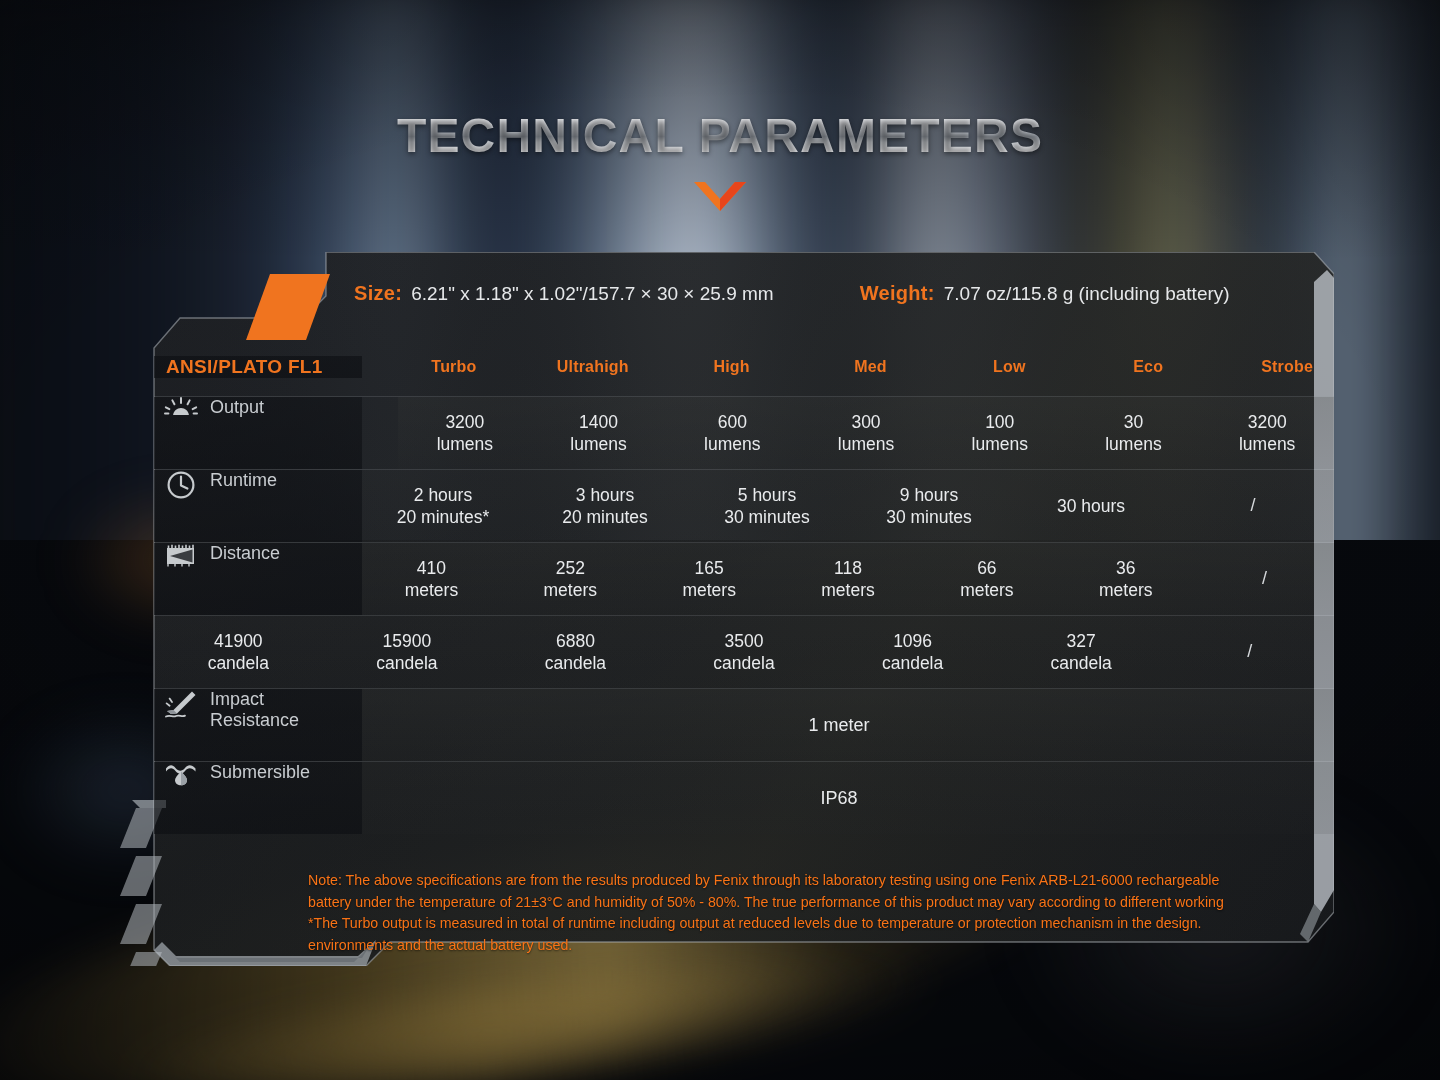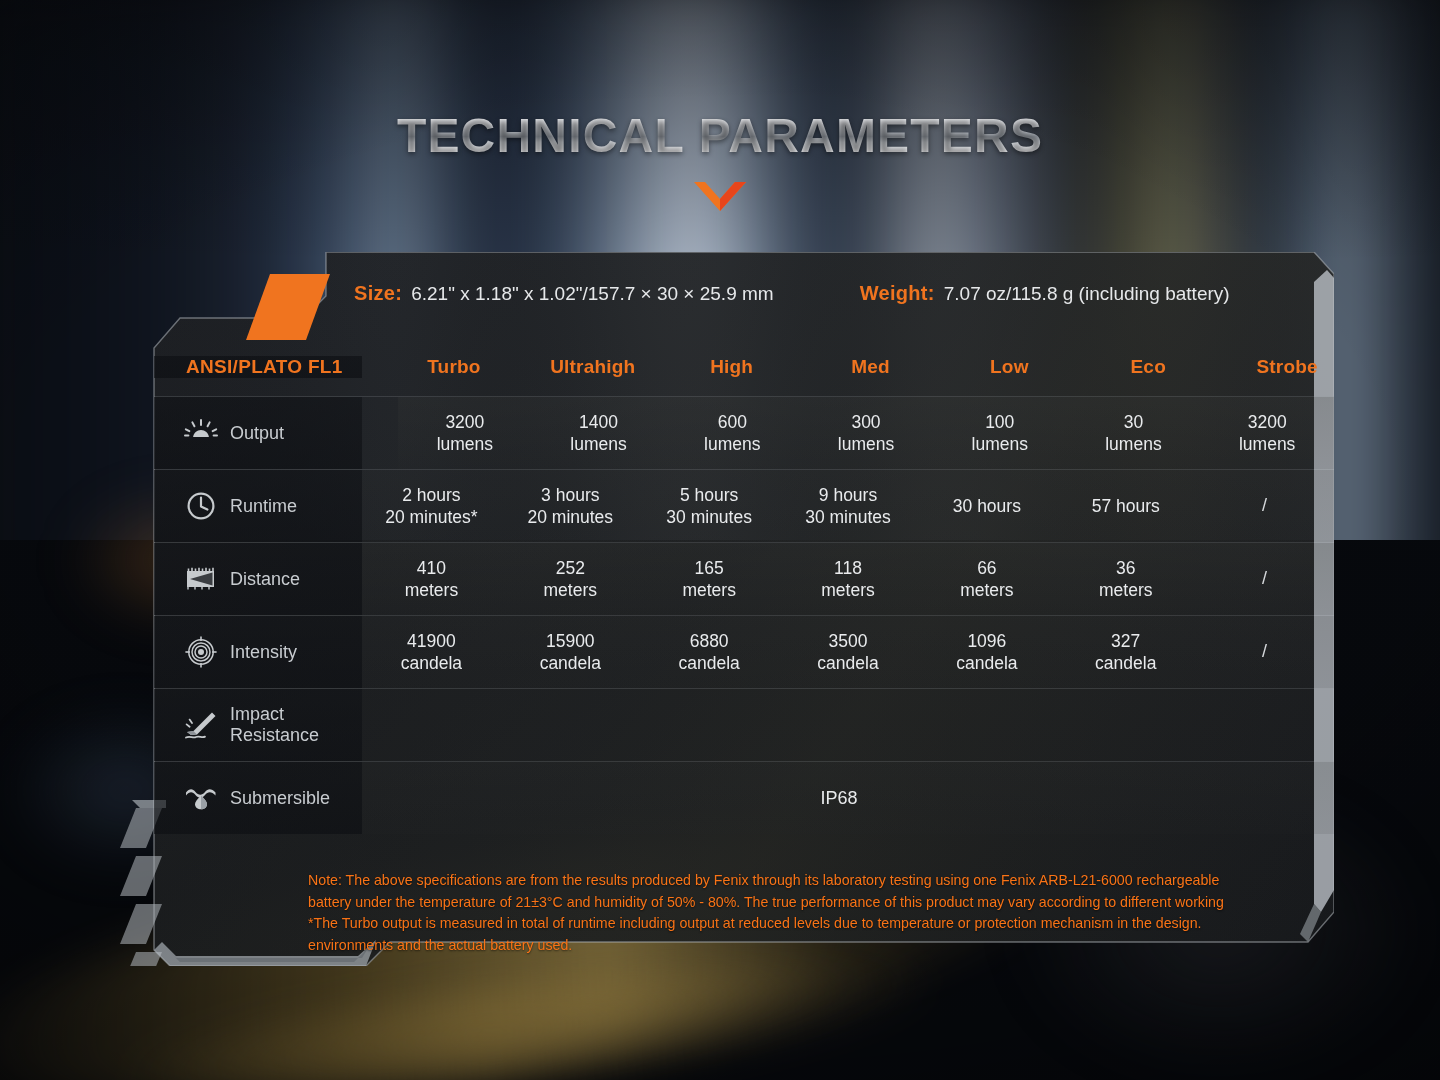--- a/index.html
+++ b/index.html
@@ -120,32 +120,32 @@
   .valWhite{color:#e6e8ea;font-size:19px;margin-left:9px;}
   .gapW{display:inline-block;width:86px;}
 
   
   #tableWrap{
     position:absolute;left:36px;top:86px;width:1180px;height:522px;
   }
   .thead{display:flex;height:58px;align-items:center;}
   .tRow{display:flex;align-items:stretch;border-top:1px solid rgba(150,155,160,.22);}
   .cLabel{
-    width:208px;min-width:208px;display:flex;align-items:center;gap:10px;
-    padding-left:28px;box-sizing:border-box;
+    width:208px;min-width:208px;display:flex;align-items:flex-start;gap:10px;
+    padding-left:8px;box-sizing:border-box;
     background:linear-gradient(180deg,rgba(14,16,20,.55),rgba(12,14,18,.62));
   }
   .thead .cLabel{background:linear-gradient(180deg,rgba(12,14,18,.62),rgba(12,14,18,.66));}
   .cData{
     flex:1 1 0;display:flex;flex-direction:column;align-items:center;justify-content:center;
     text-align:center;color:#e9ebed;font-size:17.5px;line-height:1.28;
     padding:6px 2px;box-sizing:border-box;
   }
   .thead .cData{
-    color:#f0741f;font-weight:bold;font-size:19px;letter-spacing:.2px;
+    color:#f0741f;font-weight:bold;font-size:16px;letter-spacing:.2px;
     justify-content:center;
     margin-left:45px;
   }
   .hLabel{color:#f0741f;font-weight:bold;font-size:19px;letter-spacing:.3px;padding-left:4px;}
   .rowTint{
     background:linear-gradient(180deg,rgba(58,60,58,.22),rgba(42,44,44,.12));
   }
   .rowTint2{
     background:linear-gradient(180deg,rgba(48,50,50,.16),rgba(36,38,40,.10));
   }
@@ -284,21 +284,20 @@
               </svg>
             </span>
             <span class="labelTxt">Runtime</span>
           </div>
           <div class="dataArea rowTint2">
             <div class="cData">2 hours<br>20 minutes*</div>
             <div class="cData">3 hours<br>20 minutes</div>
             <div class="cData">5 hours<br>30 minutes</div>
             <div class="cData">9 hours<br>30 minutes</div>
             <div class="cData">30 hours</div>
-            <div class="cData">57 hours</div>
             <div class="cData slash">/</div>
           </div>
         </div>
         <div class="tRow" style="height: 72px;">
           <div class="cLabel">
             <span class="ico">
               <svg width="32" height="26" viewBox="0 0 32 26">
                 <path d="M2 5 L2 21 L29 21 L29 5 Z" fill="#c6cacd"></path>
                 <path d="M3.5 5 L3.5 2.5 M7 5 L7 1.8 M10.5 5 L10.5 2.5 M14 5 L14 1.8 M17.5 5 L17.5 2.5 M21 5 L21 1.8 M24.5 5 L24.5 2.5 M28 5 L28 1.8" stroke="#c6cacd" stroke-width="1.6"></path>
                 <path d="M3 21 L3 23.4 M10 21 L10 23.4 M17 21 L17 23.4 M24 21 L24 23.4" stroke="#c6cacd" stroke-width="1.4"></path>
@@ -311,39 +310,20 @@
             <div class="cData">410<br>meters</div>
             <div class="cData">252<br>meters</div>
             <div class="cData">165<br>meters</div>
             <div class="cData">118<br>meters</div>
             <div class="cData">66<br>meters</div>
             <div class="cData">36<br>meters</div>
             <div class="cData slash">/</div>
           </div>
         </div>
         <div class="tRow" style="height: 72px;">
-          <div class="cLabel">
-            <span class="ico">
-              <svg width="32" height="32" viewBox="0 0 32 32">
-                <g fill="none" stroke="#c6cacd" stroke-width="1.5">
-                  <circle cx="16" cy="16" r="12.2"></circle>
-                  <circle cx="16" cy="16" r="9"></circle>
-                  <circle cx="16" cy="16" r="6"></circle>
-                </g>
-                <circle cx="16" cy="16" r="3" fill="#c6cacd"></circle>
-                <g stroke="#c6cacd" stroke-width="1.6">
-                  <path d="M16 0.4 L16 5"></path>
-                  <path d="M16 27 L16 31.6"></path>
-                  <path d="M0.4 16 L5 16"></path>
-                  <path d="M27 16 L31.6 16"></path>
-                </g>
-              </svg>
-            </span>
-            <span class="labelTxt">Intensity</span>
-          </div>
           <div class="dataArea rowTint2">
             <div class="cData">41900<br>candela</div>
             <div class="cData">15900<br>candela</div>
             <div class="cData">6880<br>candela</div>
             <div class="cData">3500<br>candela</div>
             <div class="cData">1096<br>candela</div>
             <div class="cData">327<br>candela</div>
             <div class="cData slash">/</div>
           </div>
         </div>
@@ -352,20 +332,25 @@
             <span class="ico">
               <svg width="34" height="30" viewBox="0 0 34 30">
                 <path d="M28 2.5 L31.5 6 L13 24.5 L7 25 L3 22 L9.5 21 Z" fill="#c6cacd"></path>
                 <path d="M9.5 21 L3 22 L7 25 L13 24.5 Z" fill="#8e9399"></path>
                 <path d="M2 27.5 C6 25.4 9 28.6 12 27 C15 25.4 18 28.2 21 26.6" fill="none" stroke="#c6cacd" stroke-width="1.8" stroke-linecap="round"></path>
                 <path d="M5.6 16.8 L2.6 14.4 M8 13 L5.6 9.6" stroke="#c6cacd" stroke-width="1.8" stroke-linecap="round"></path>
               </svg>
             </span>
             <span class="labelTxt">Impact<br>Resistance</span>
           </div>
+          <div class="dataArea rowTint">
+            <div class="spanCell">
+              <span class="inner">1 meter</span>
+            </div>
+          </div>
         </div>
         <div class="tRow" style="height: 72px;">
           <div class="cLabel">
             <span class="ico">
               <svg width="34" height="24" viewBox="0 0 34 24">
                 <path d="M2 6.5 C5.5 2.2, 8.5 2.2, 11.5 6 C14.5 9.6, 18 9.6, 21 6 C24 2.2, 27.5 2.2, 31.5 6.5 L31.5 9.5 C27.5 5.4, 24 5.4, 21 9 C18 12.6, 14.5 12.6, 11.5 9 C8.5 5.4, 5.5 5.4, 2 9.6 Z" fill="#c6cacd"></path>
                 <path d="M17 9.5 C21 13.5, 23 16.2, 23 18.2 C23 21.2, 20.3 23.2, 17 23.2 C13.7 23.2, 11 21.2, 11 18.2 C11 16.2, 13 13.5, 17 9.5 Z" fill="#c6cacd"></path>
                 <path d="M17 9.5 C21 13.5, 23 16.2, 23 18.2 C23 21.2, 20.3 23.2, 17 23.2 Z" fill="#9aa0a6"></path>
               </svg>
             </span>

